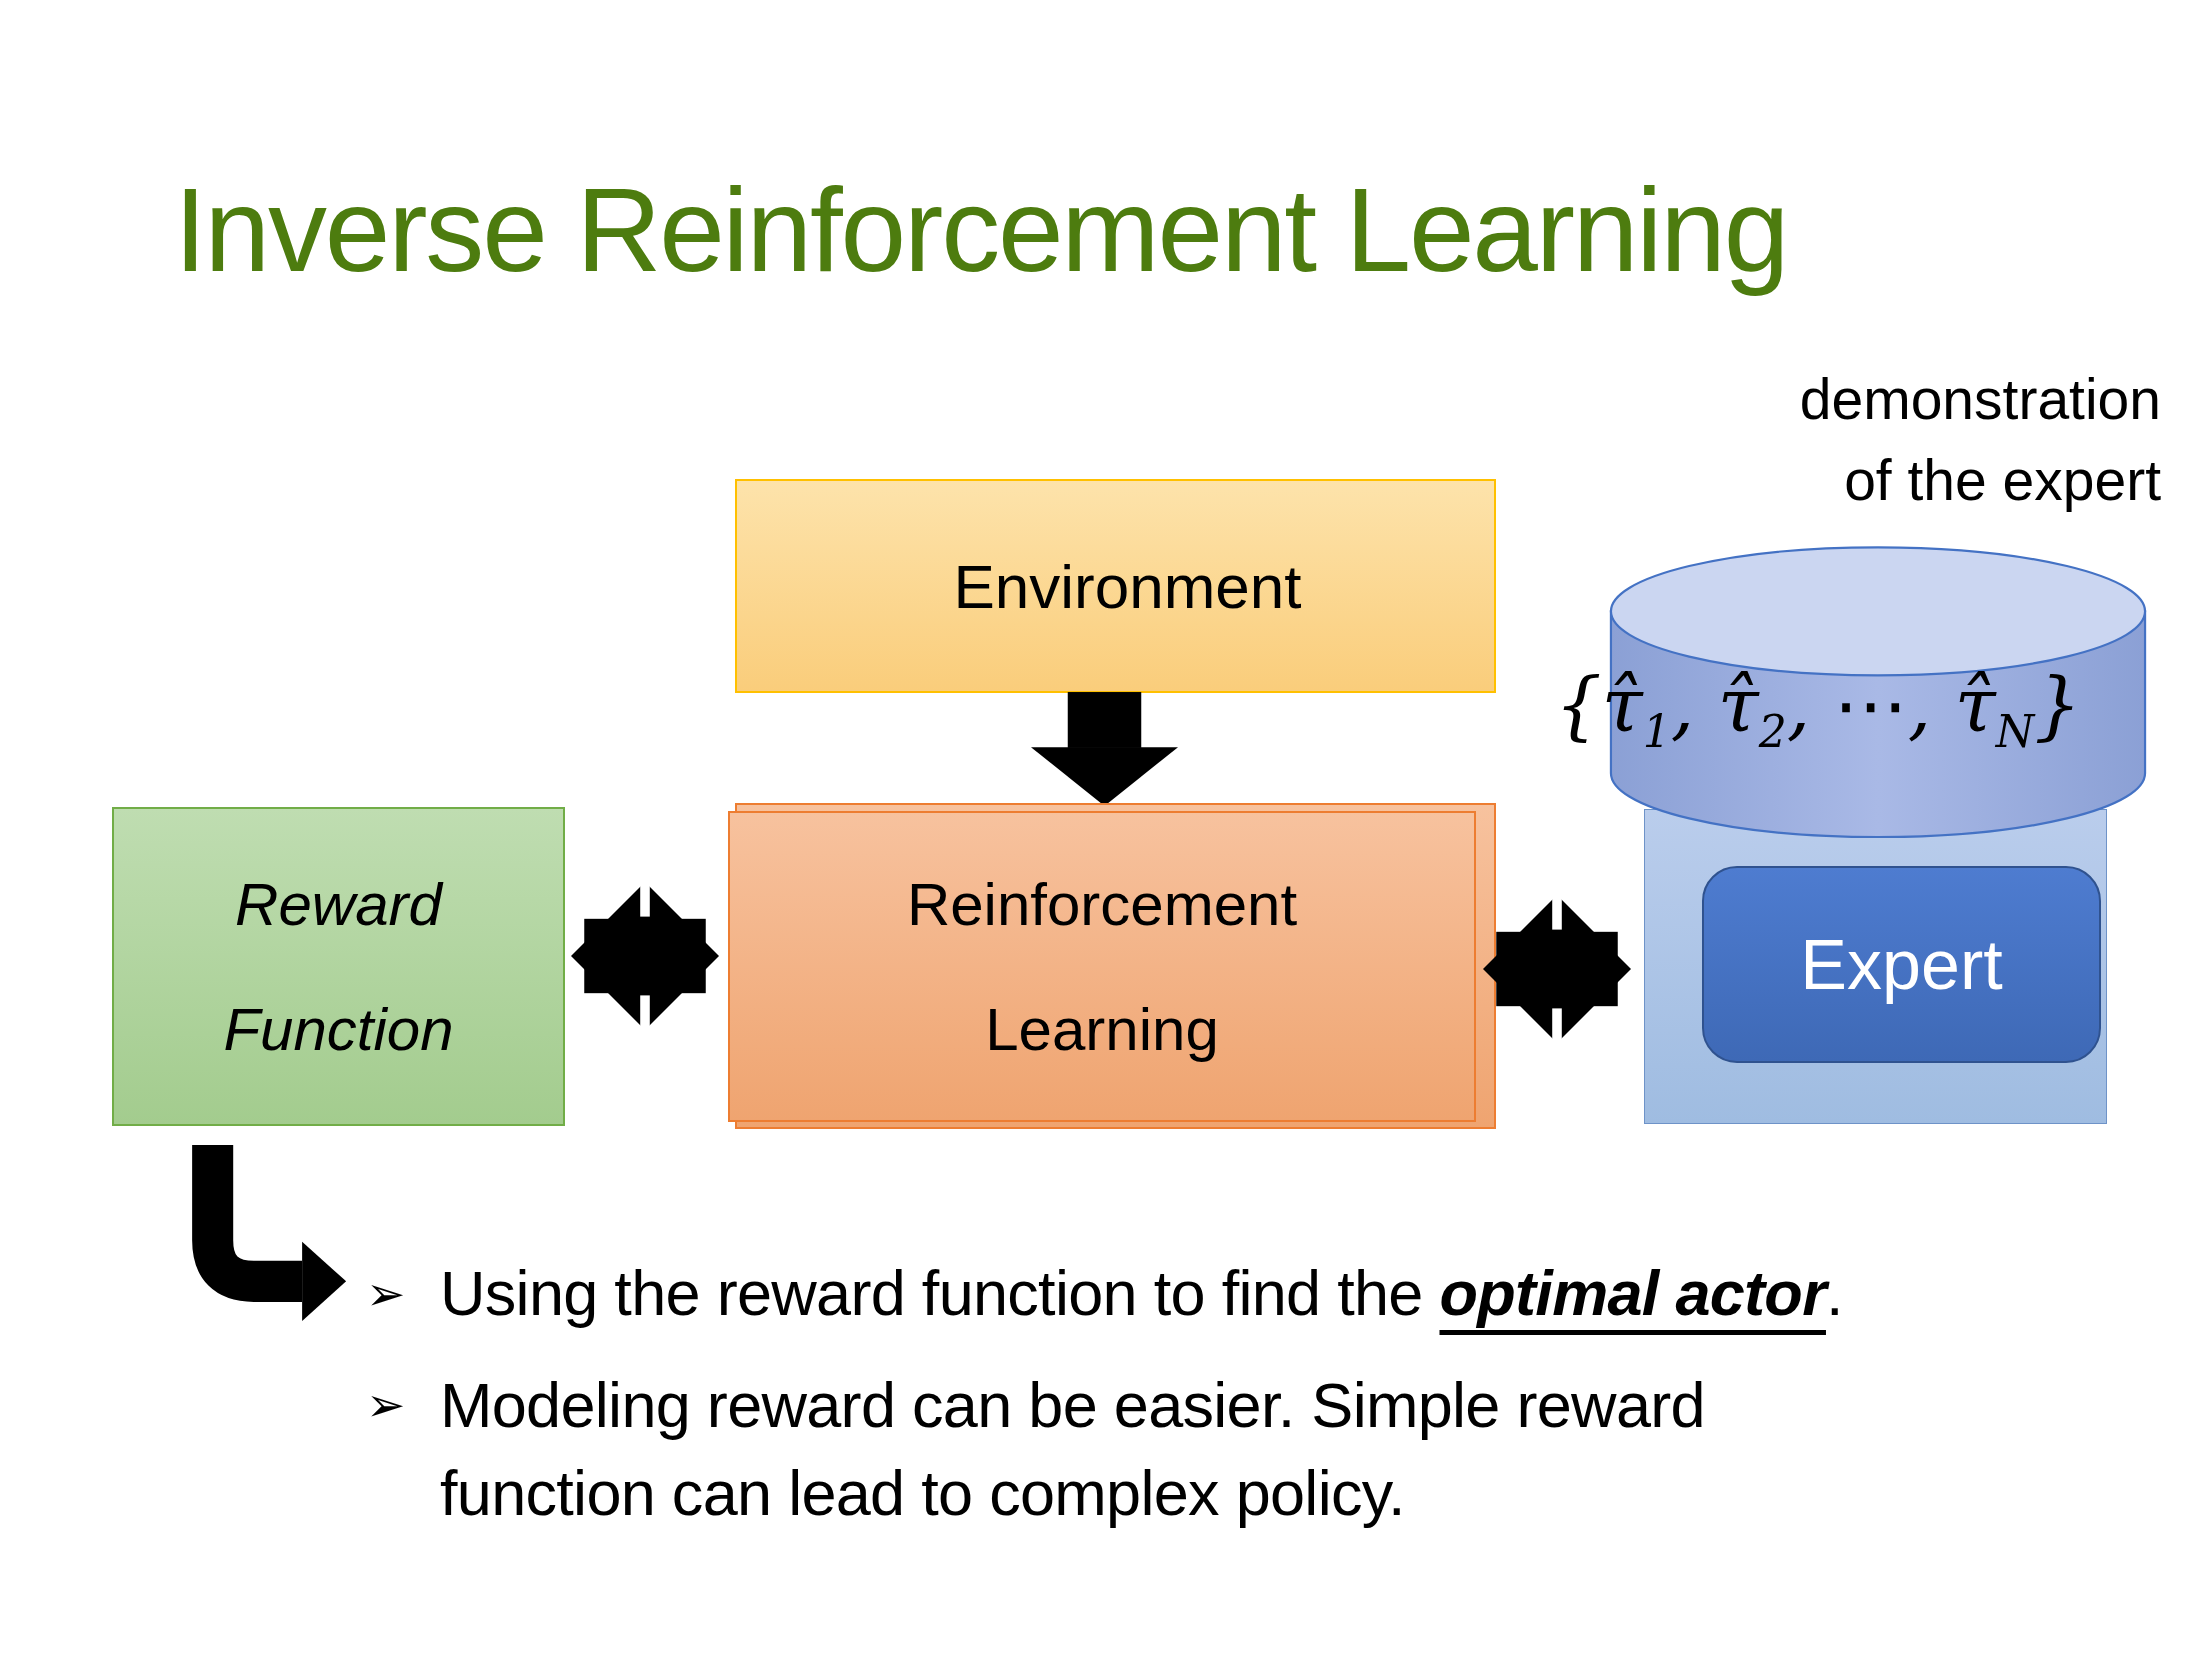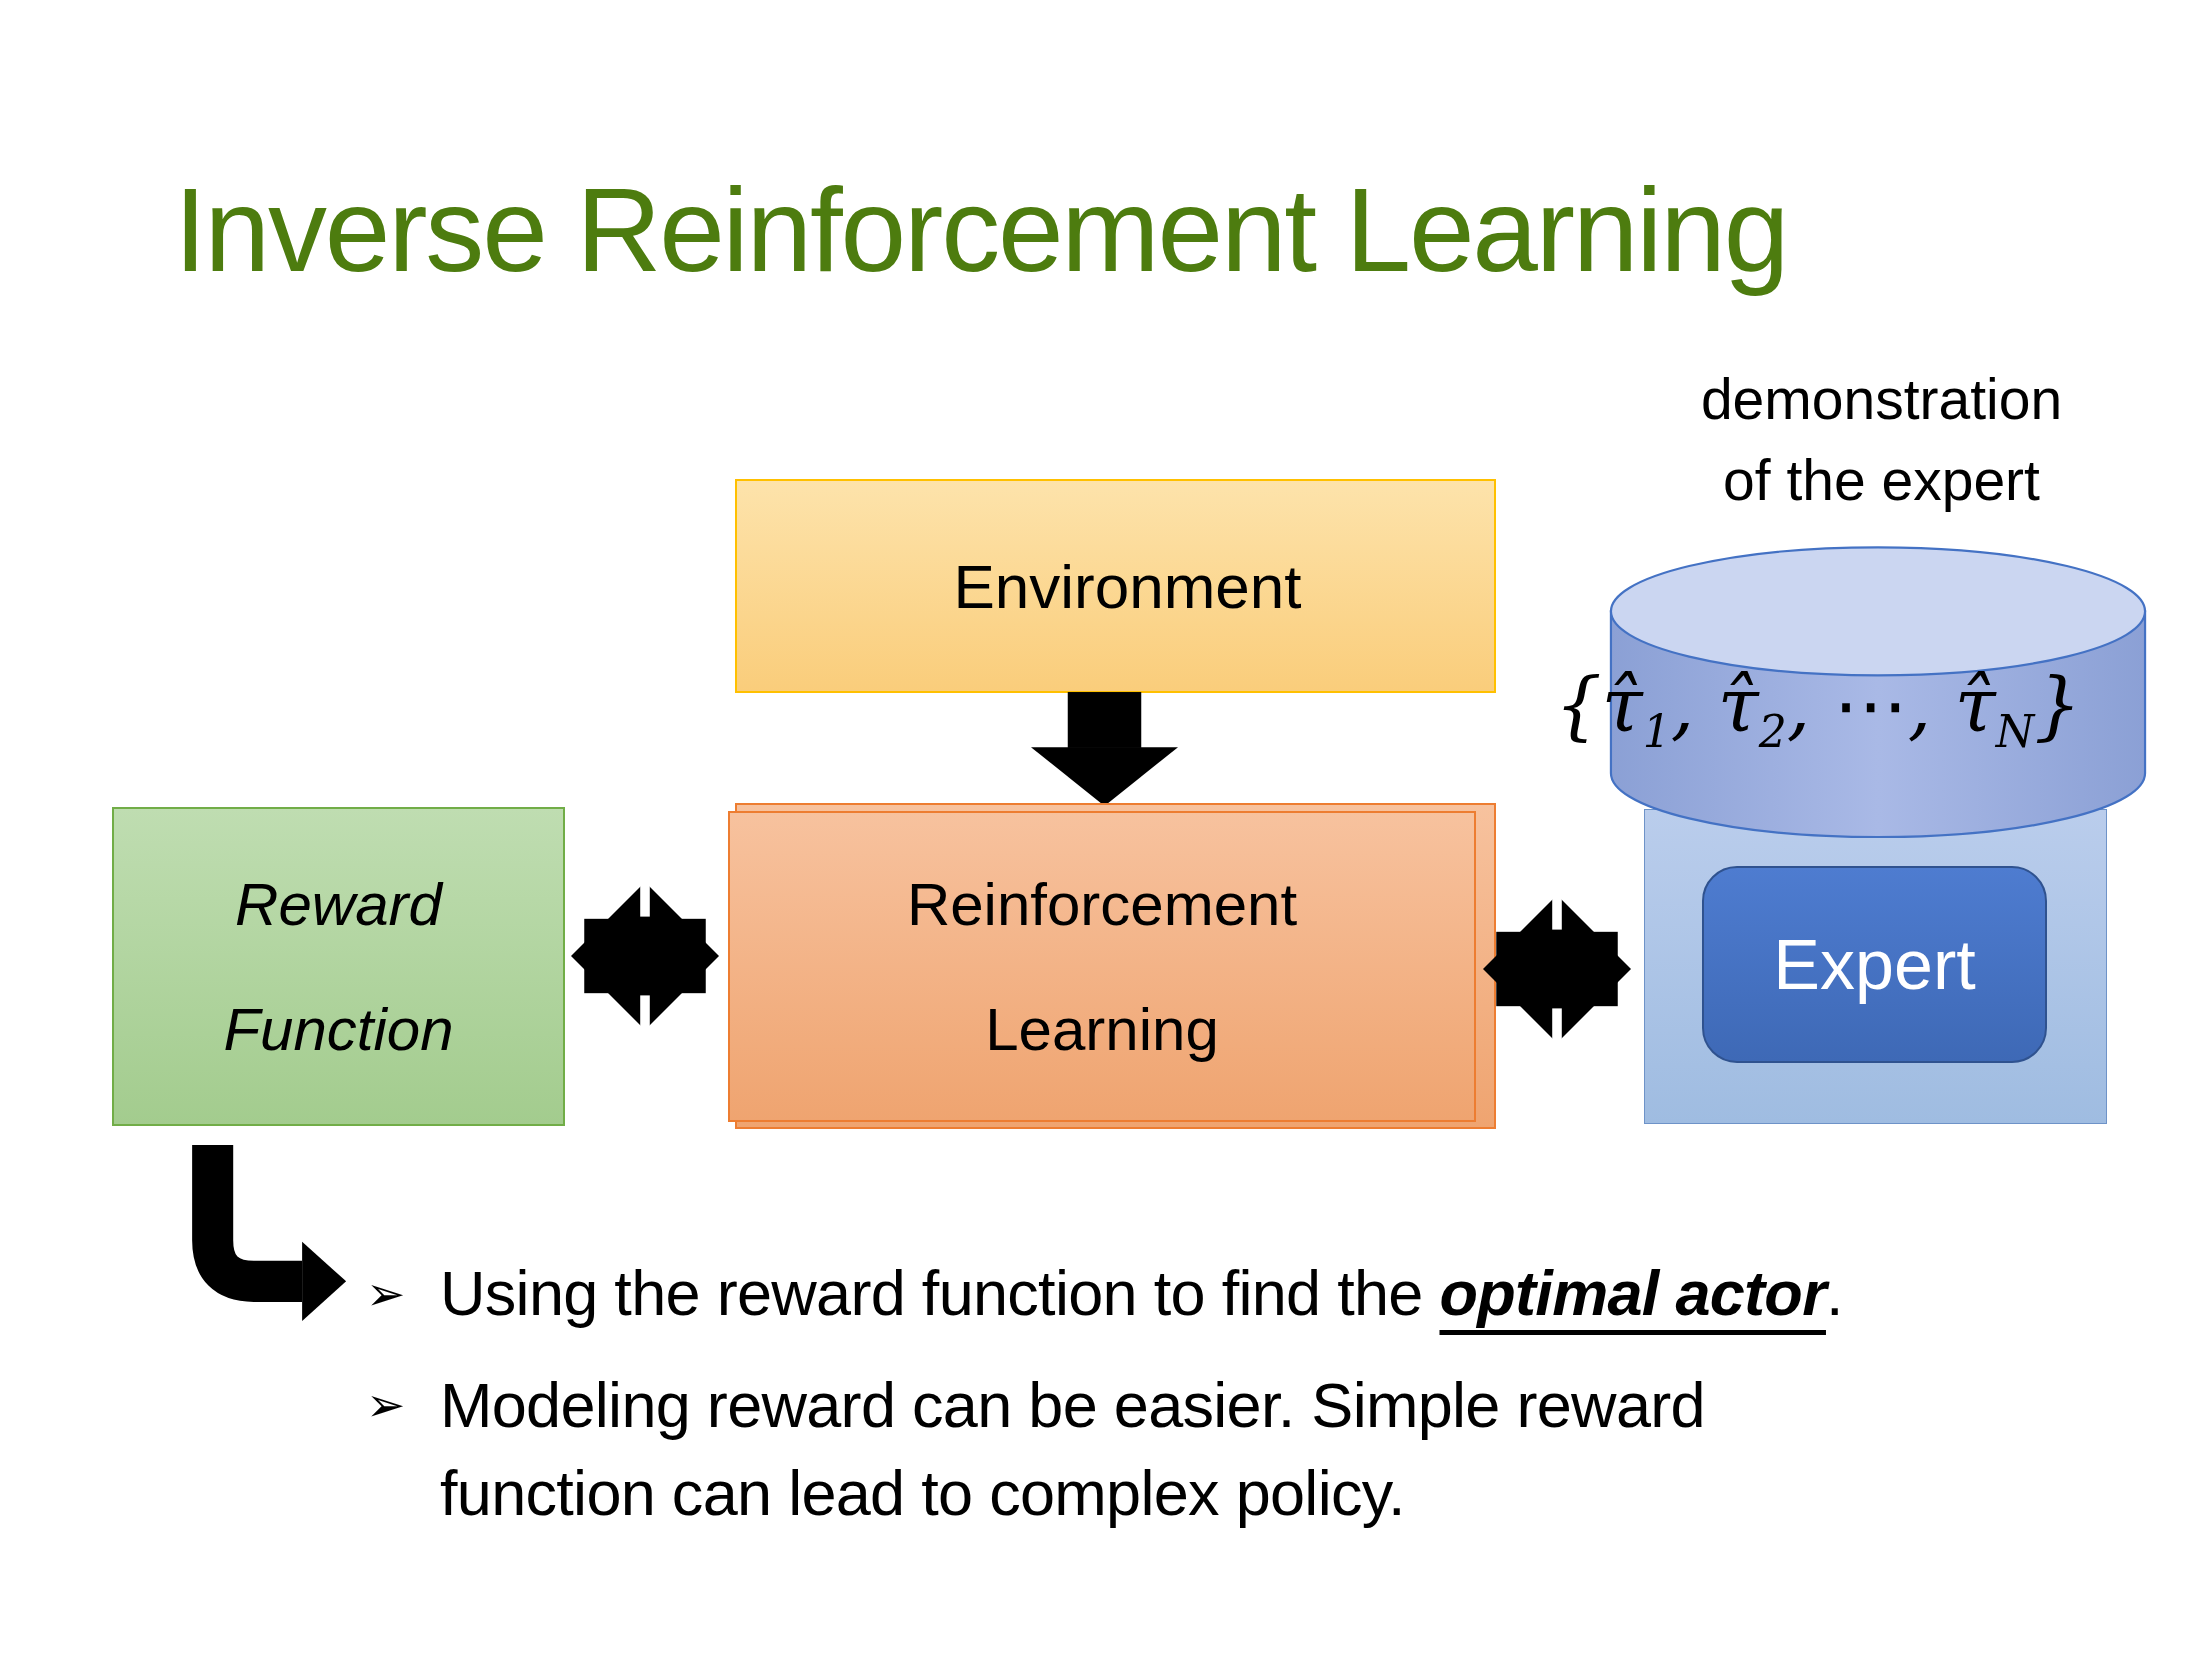--- a/index.html
+++ b/index.html
@@ -8,21 +8,21 @@
     font-family:"Liberation Sans",sans-serif;color:#000;
   }
   .abs{position:absolute;}
 
   .title{
     left:174px;top:171px;font-size:118px;line-height:1;letter-spacing:-2.2px;
     font-weight:400;white-space:nowrap;color:#4d7c0f;
   }
 
   .demo-caption{
-    left:1602px;top:359px;width:559px;text-align:center;
+    left:1602px;top:359px;width:559px;text-align:right;
     font-size:57px;line-height:81px;color:#000;
   }
 
   .box{box-sizing:border-box;display:flex;align-items:center;justify-content:center;text-align:center;}
 
   .env-box{
     left:735px;top:479px;width:761px;height:214px;
     border:2.9px solid #FFC000;
     background:linear-gradient(180deg,#FDE3AB,#FACD7B);
     font-size:62px;
@@ -55,21 +55,21 @@
     z-index:1;
   }
   .cylinder-svg{left:1608px;top:545px;width:540px;height:293px;z-index:2;}
   .formula{
     left:1548px;top:662px;width:540px;text-align:center;z-index:3;
     font-family:"DejaVu Serif","DejaVu Sans",serif;font-style:italic;
     font-size:74px;white-space:nowrap;color:#000;
   }
   .formula sub{font-size:44px;line-height:0;}
   .expert-button{
-    left:1702px;top:866px;width:345px;height:197px;box-sizing:border-box;
+    left:1702px;top:866px;width:399px;height:197px;box-sizing:border-box;
     border:2.9px solid #2F528F;border-radius:35px;
     background:linear-gradient(180deg,#4E7CD0,#3E69B6);
     color:#ffffff;font-size:70px;z-index:3;
   }
 
   .down-arrow-svg{left:1031px;top:692px;width:147px;height:114px;}
   .dbl-arrow-1{left:571px;top:882px;width:148px;height:148px;}
   .dbl-arrow-2{left:1483px;top:895px;width:148px;height:148px;}
   .bent-arrow-svg{left:176px;top:1143px;width:176px;height:221px;}
 

